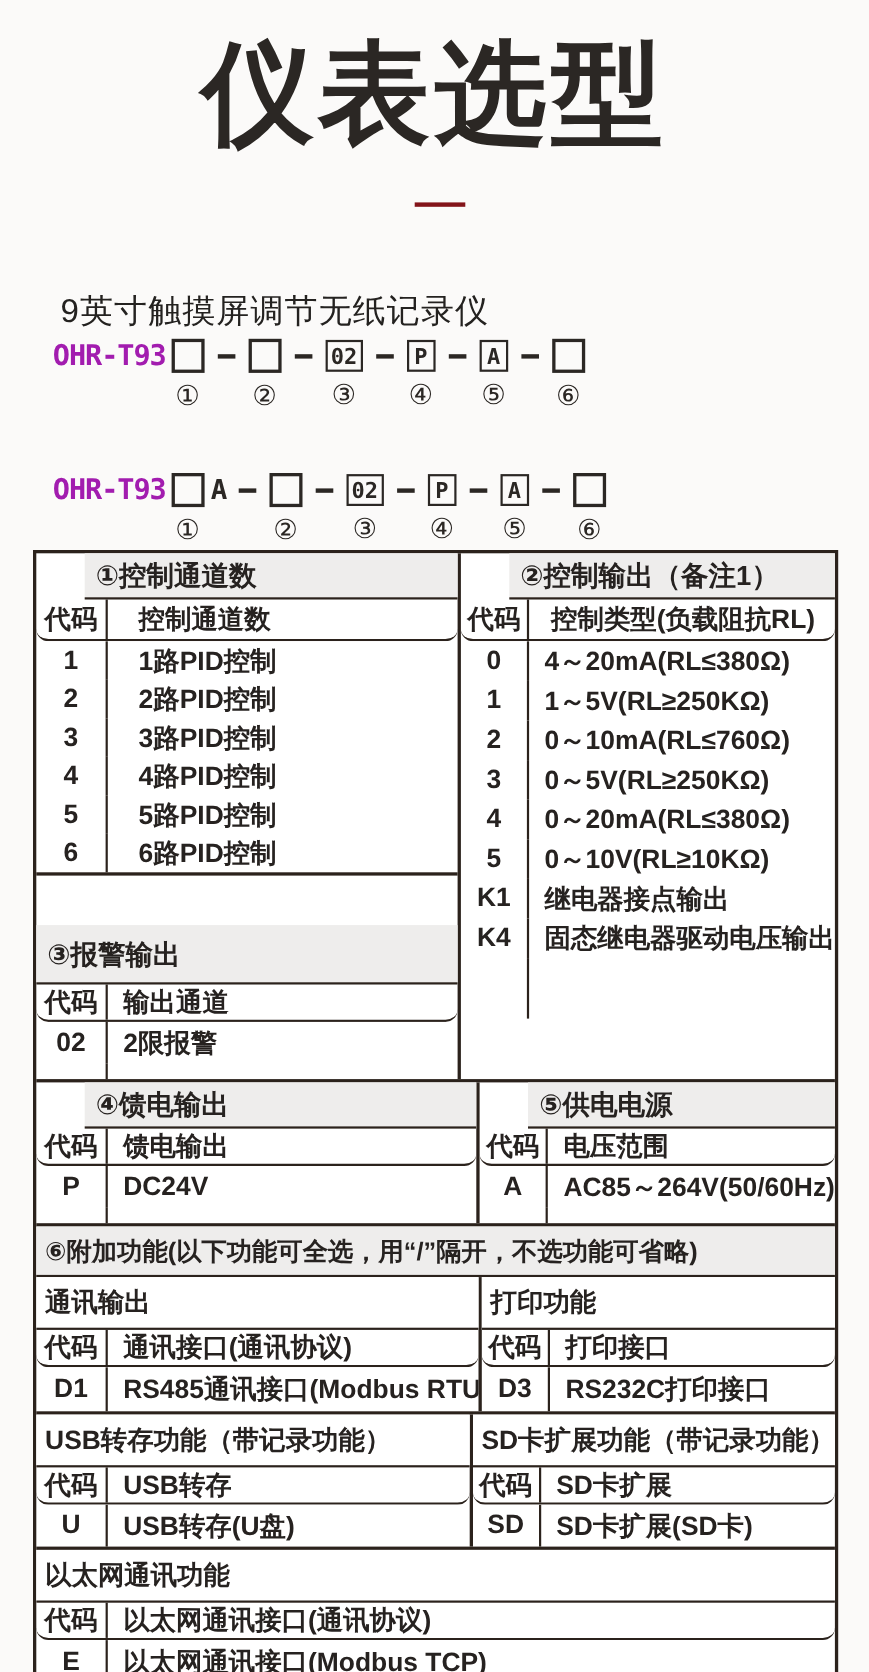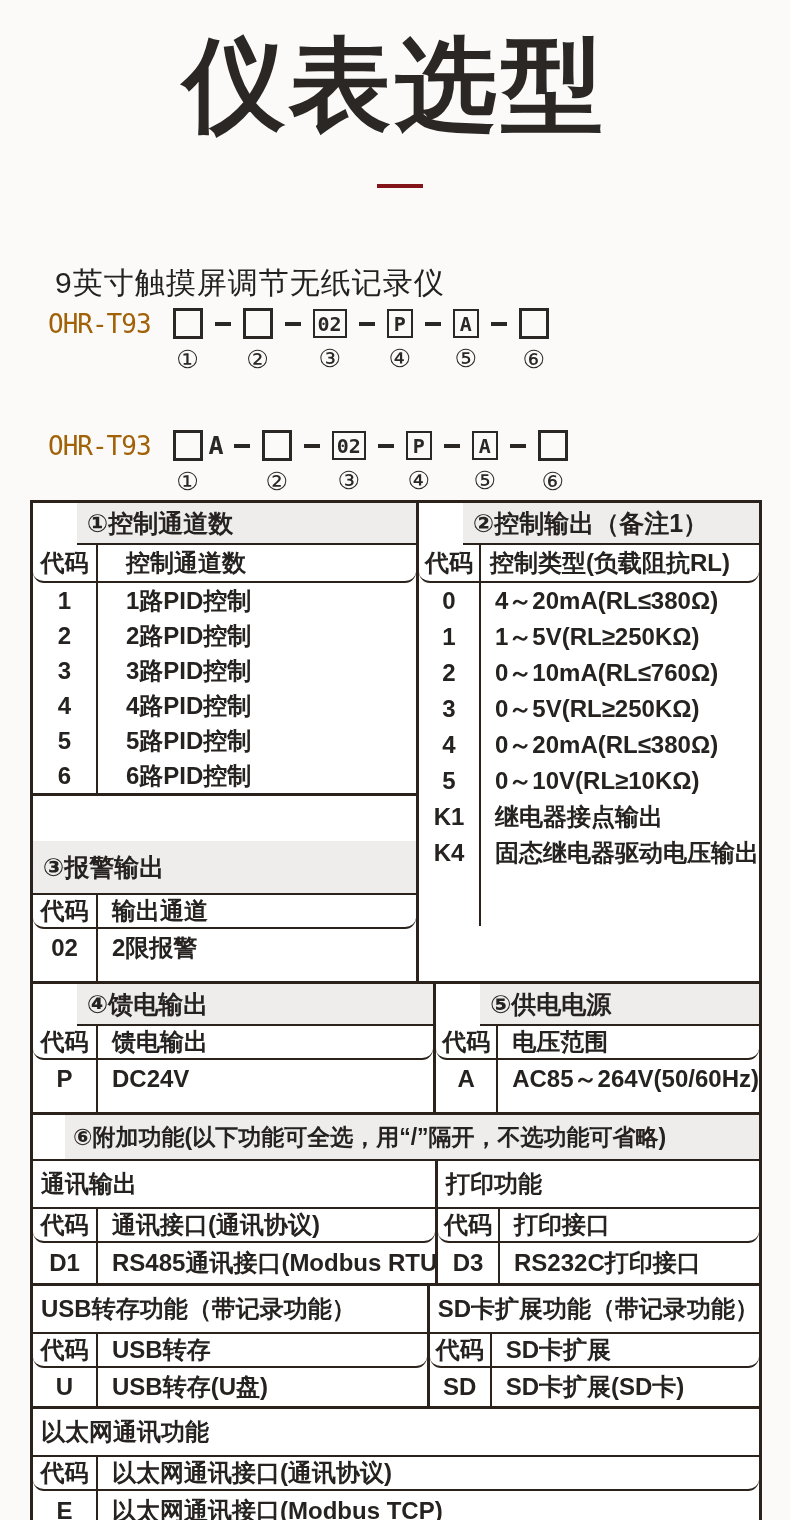--- a/index.html
+++ b/index.html
@@ -42,22 +42,22 @@
   .mh2{top:387px;}
   .model-line{
     position:absolute;left:48px;
     display:flex;align-items:flex-start;
     white-space:nowrap;
   }
   .ml1{top:308px;}
   .ml2{top:430px;}
   .prefix{
     font-family:"DejaVu Sans Mono","Liberation Mono",monospace;
-    font-weight:400;font-size:26px;line-height:32px;
-    letter-spacing:-1px;margin-right:20px;color:#a16207;
+    font-weight:700;font-size:26px;line-height:32px;
+    letter-spacing:-1px;margin-right:3px;color:#a21caf;
   }
   .unit{display:flex;flex-direction:column;align-items:center;margin:0 2px;}
   .box-empty{
     width:30px;height:31px;border:3px solid #2b2724;background:transparent;
   }
   .box-filled{
     height:29px;min-width:26px;padding:0 3px;margin-top:1px;
     border:2px solid #2b2724;
     display:flex;align-items:center;justify-content:center;
     font-family:"DejaVu Sans Mono","Liberation Mono",monospace;
@@ -115,21 +115,21 @@
   .td-desc.bold{font-weight:700;}
   .td-desc.pad28{padding-left:28px;}
   .r35{height:35px;} .r36{height:36px;} .r38{height:38px;}
   .r34{height:34px;} .r44{height:40px;}
   .filler14{height:14px;} .filler55{height:55px;}
   .bt-sep3{border-top:3px solid var(--line);}
   .bt-sep2{border-top:2px solid var(--line);}
   .sec6-h{
     height:44px;background:var(--gray);
     display:flex;align-items:center;padding-left:8px;
-    font-size:23px;font-weight:700;white-space:nowrap;overflow:hidden;margin-left:32px;
+    font-size:23px;font-weight:700;white-space:nowrap;overflow:hidden;
   }
 </style>
 </head>
 <body>
 
 <div class="sheet">
 
   <div class="title">仪表选型</div>
   <div class="title-dash"></div>
 
@@ -247,21 +247,21 @@
           <div class="trow filler14">
             <div class="td-code"></div>
             <div class="td-desc"></div>
           </div>
         </div>
       </div>
       <div class="half-r">
         <div class="sec-h h42">②控制输出（备注1）</div>
         <div class="trow thead r38">
           <div class="td-code w62 bold">代码</div>
-          <div class="td-desc bold" style="padding-left:9px;">控制类型(负载阻抗RL)</div>
+          <div class="td-desc bold" style="padding-left:20px;">控制类型(负载阻抗RL)</div>
         </div>
         <div class="trow r36">
           <div class="td-code w62">0</div>
           <div class="td-desc">4～20mA(RL≤380Ω)</div>
         </div>
         <div class="trow r36">
           <div class="td-code w62">1</div>
           <div class="td-desc">1～5V(RL≥250KΩ)</div>
         </div>
         <div class="trow r36">

